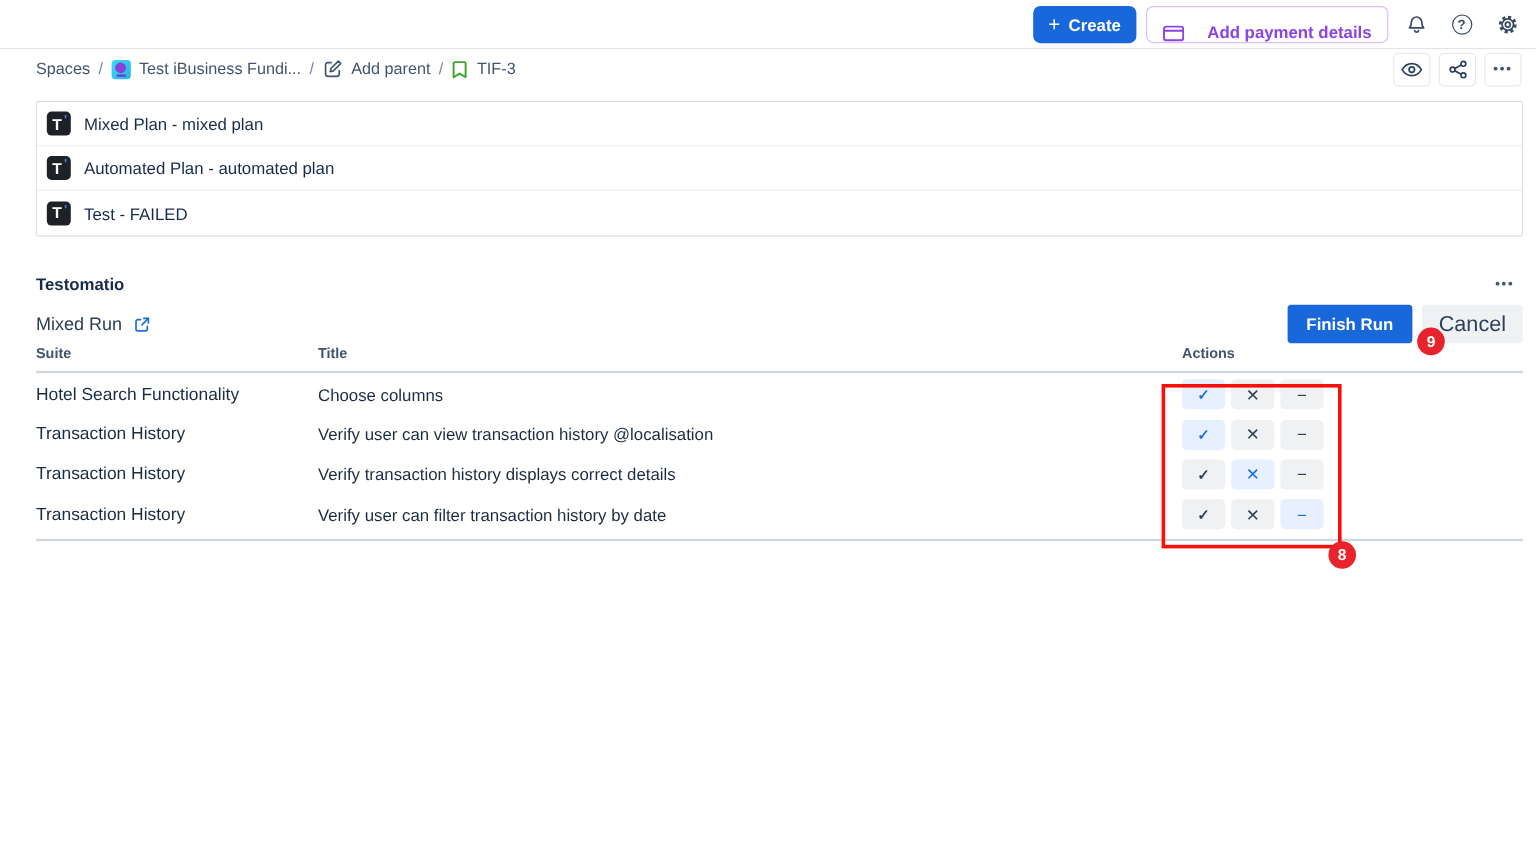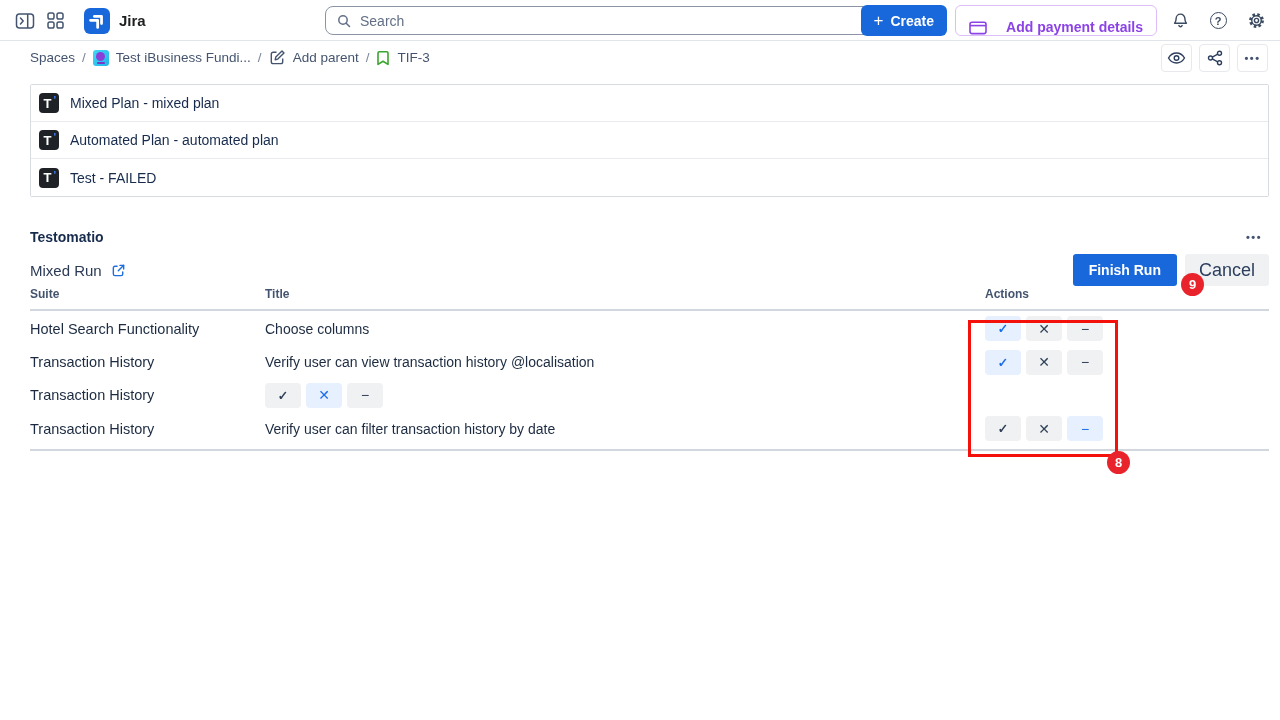--- a/index.html
+++ b/index.html
@@ -107,54 +107,21 @@
   .ann-badge { width:23px; height:23px; border-radius:50%; background:#E8232B; color:#fff;
                font-size:13px; font-weight:700; display:flex; align-items:center;
                justify-content:center; z-index:5; }
   .badge-9 { left:1181px; top:273px; }
   .badge-8 { left:1107px; top:451px; }
 </style>
 </head>
 <body>
 
 <header class="topbar">
-  <div class="tb-left">
-    <button class="icon-btn">
-      <svg width="20" height="18" viewBox="0 0 20 18" fill="none" stroke="#44546F" stroke-width="1.5">
-        <rect x="1.5" y="2" width="17" height="14" rx="3"></rect>
-        <line x1="12.7" y1="2" x2="12.7" y2="16"></line>
-        <path d="M5.5 6 L8.2 9 L5.5 12" stroke-linecap="round" stroke-linejoin="round"></path>
-      </svg>
-    </button>
-    <button class="icon-btn">
-      <svg width="19" height="19" viewBox="0 0 19 19" fill="none" stroke="#44546F" stroke-width="1.5">
-        <rect x="2" y="2" width="6" height="6" rx="1.8"></rect>
-        <rect x="11" y="2" width="6" height="6" rx="1.8"></rect>
-        <rect x="2" y="11" width="6" height="6" rx="1.8"></rect>
-        <rect x="11" y="11" width="6" height="6" rx="1.8"></rect>
-      </svg>
-    </button>
-    <span class="jira-logo">
-      <svg width="22" height="22" viewBox="0 0 24 24" fill="none" stroke="#fff" stroke-width="3" stroke-linecap="round" stroke-linejoin="round">
-        <g transform="rotate(-45 12 12)">
-          <path d="M7.5 6.5 L13 12 L7.5 17.5"></path>
-          <path d="M13.5 6.5 L19 12 L13.5 17.5"></path>
-        </g>
-      </svg>
-    </span>
-    <span class="app-title">Jira</span>
-  </div>
-
-  <div class="tb-search">
-    <svg width="16" height="16" viewBox="0 0 16 16" fill="none" stroke="#626F86" stroke-width="1.5">
-      <circle cx="7" cy="7" r="4.2"></circle>
-      <line x1="10.2" y1="10.2" x2="13.5" y2="13.5" stroke-linecap="round"></line>
-    </svg>
-    <input type="text" placeholder="Search" style="">
-  </div>
+
 
   <div class="tb-right">
     <button class="btn-create">
       <span class="plus">+</span>
       <span>Create</span>
     </button>
     <button class="btn-payment">
       <svg width="18" height="14" viewBox="0 0 18 14" fill="none" stroke="#8C43E6" stroke-width="1.6">
         <rect x="1" y="1.2" width="16" height="11.4" rx="2"></rect>
         <line x1="1" y1="4.6" x2="17" y2="4.6"></line>
@@ -314,20 +281,21 @@
               <span class="g-cross">✕</span>
             </button>
       <button class="abtn">
               <span class="g-dash">−</span>
             </button>
     </span>
   </div>
 
   <div class="trow">
     <span class="cell-suite">Transaction History</span>
+    <span class="cell-title">Verify transaction history displays correct details</span>
     <span class="cell-actions">
       <button class="abtn">
               <span class="g-check">✓</span>
             </button>
       <button class="abtn active">
               <span class="g-cross">✕</span>
             </button>
       <button class="abtn">
               <span class="g-dash">−</span>
             </button>

